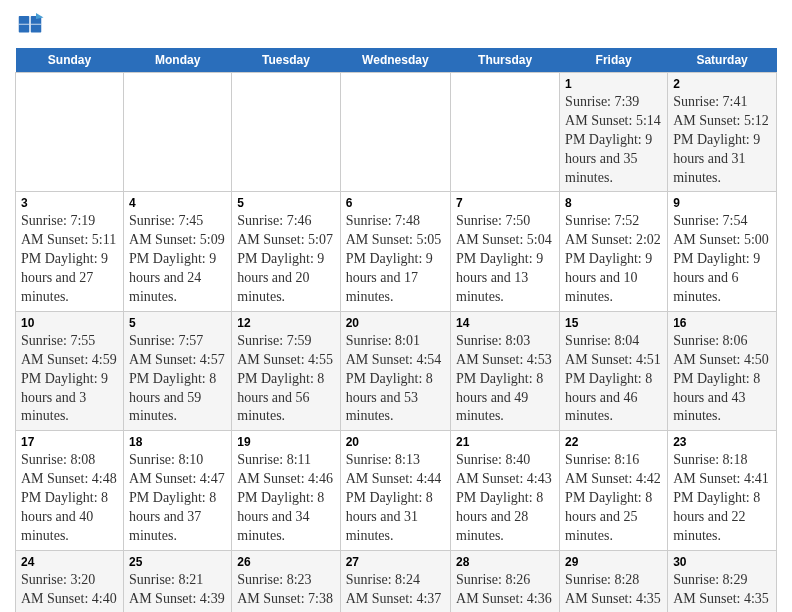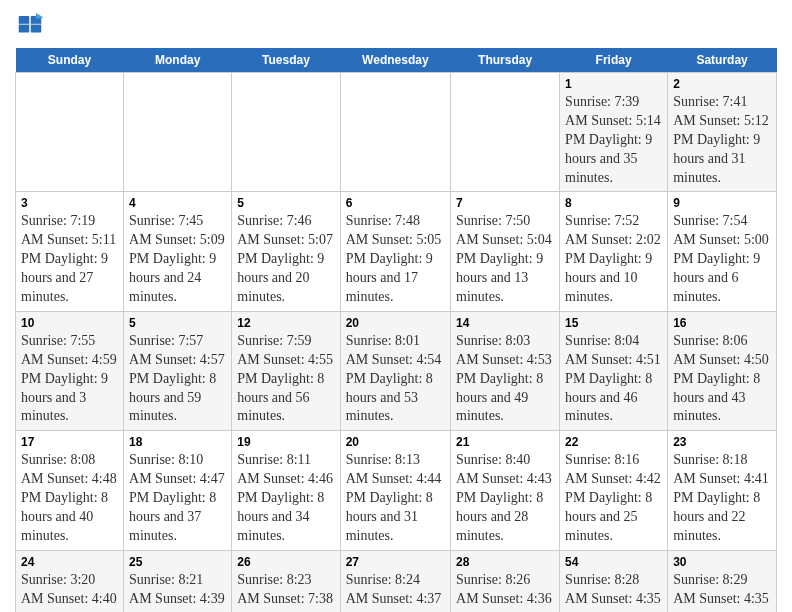--- a/index.html
+++ b/index.html
@@ -331,21 +331,21 @@
 and 12 minutes.</div>
           </td>
           <td>
             <span class="day-num">28</span>
             <div class="day-info">Sunrise: 8:26 AM
 Sunset: 4:36 PM
 Daylight: 8 hours
 and 10 minutes.</div>
           </td>
           <td>
-            <span class="day-num">54</span>
+            <span class="day-num">29</span>
             <div class="day-info">Sunrise: 8:28 AM
 Sunset: 4:35 PM
 Daylight: 8 hours
 and 7 minutes.</div>
           </td>
           <td>
             <span class="day-num">30</span>
             <div class="day-info">Sunrise: 8:29 AM
 Sunset: 4:35 PM
 Daylight: 8 hours

